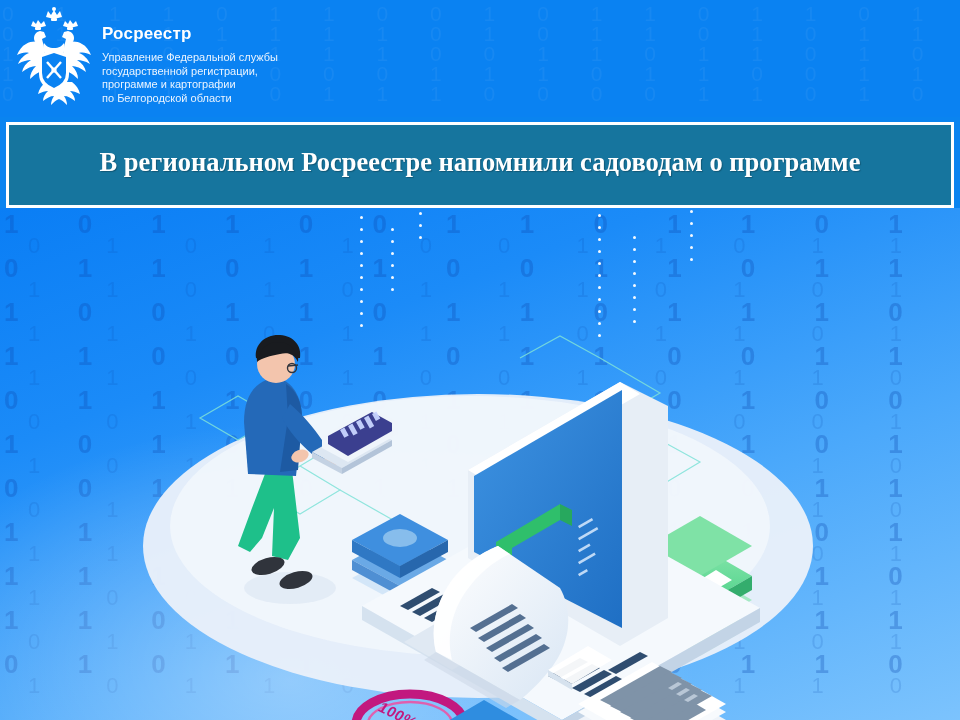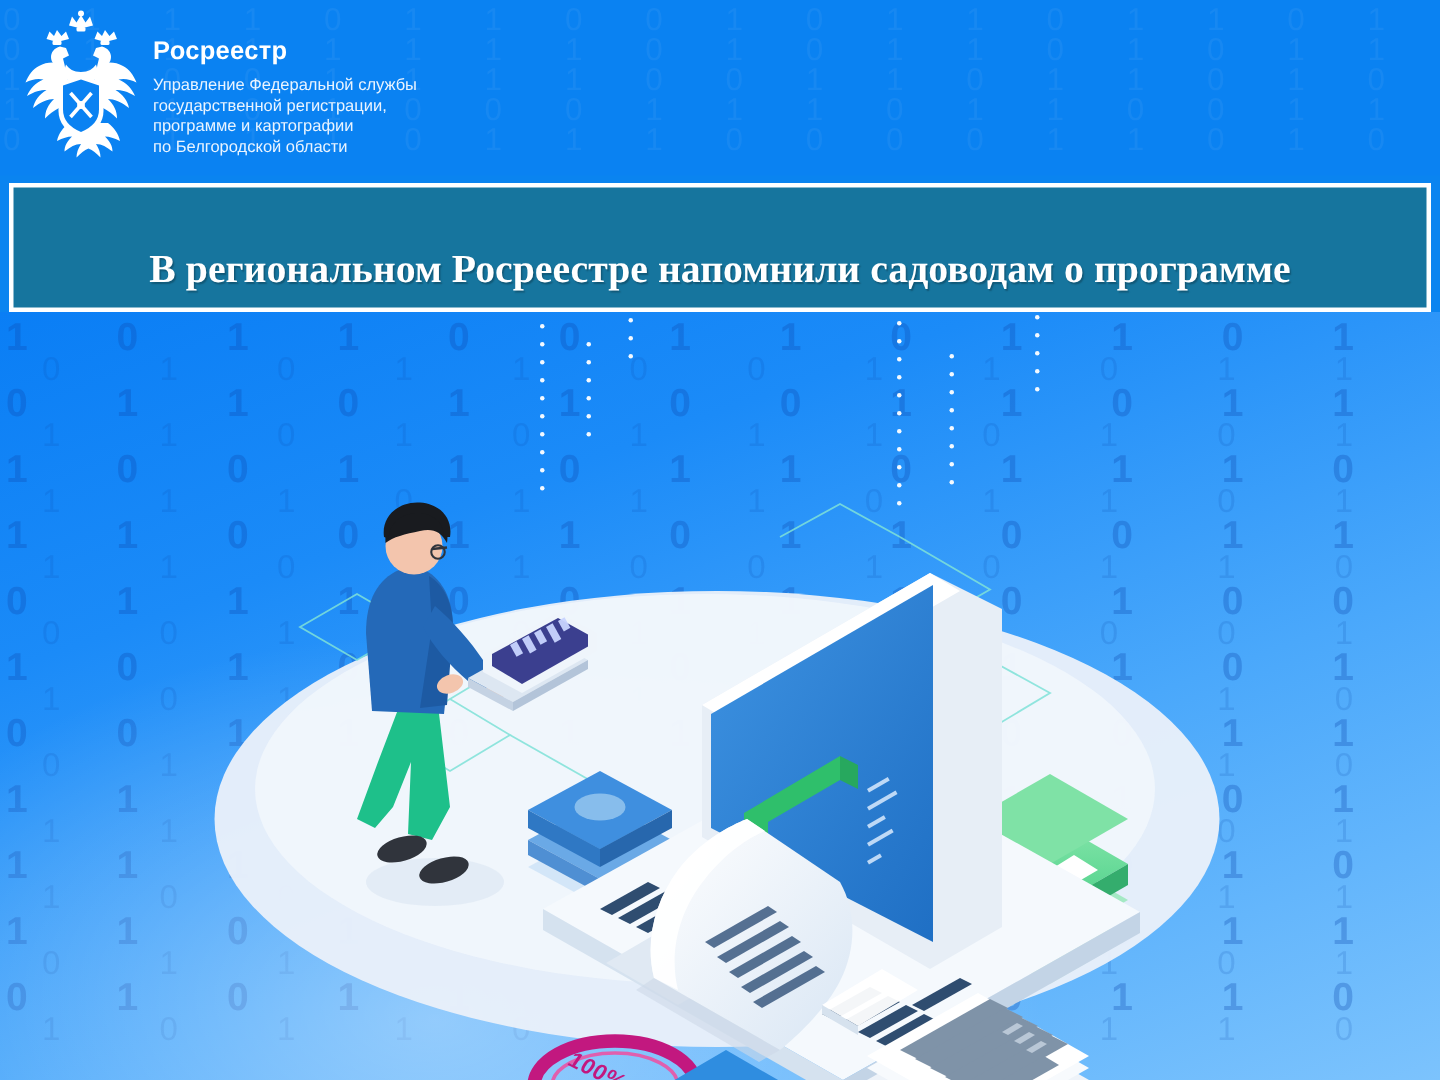--- a/index.html
+++ b/index.html
@@ -41,22 +41,22 @@
   
   #banner-wrap {
     position:absolute; left:6px; top:122px; width:948px; height:86px;
     background:#ffffff;
     padding:3px;
     z-index:25;
   }
   #banner {
     width:100%; height:100%;
     background:#16759e;
-    display:flex; align-items:flex-end; justify-content:center;
-    padding:9px 14px;
+    display:flex; align-items:flex-start; justify-content:center;
+    padding:20px 14px;
   }
   #banner .banner-text {
     color:#ffffff;
     font-family:"Liberation Serif", serif;
     font-weight:bold;
     font-size:26.5px;
     line-height:34px;
     text-align:center;
     text-shadow:1px 1px 1px rgba(0,0,0,0.25);
   }

